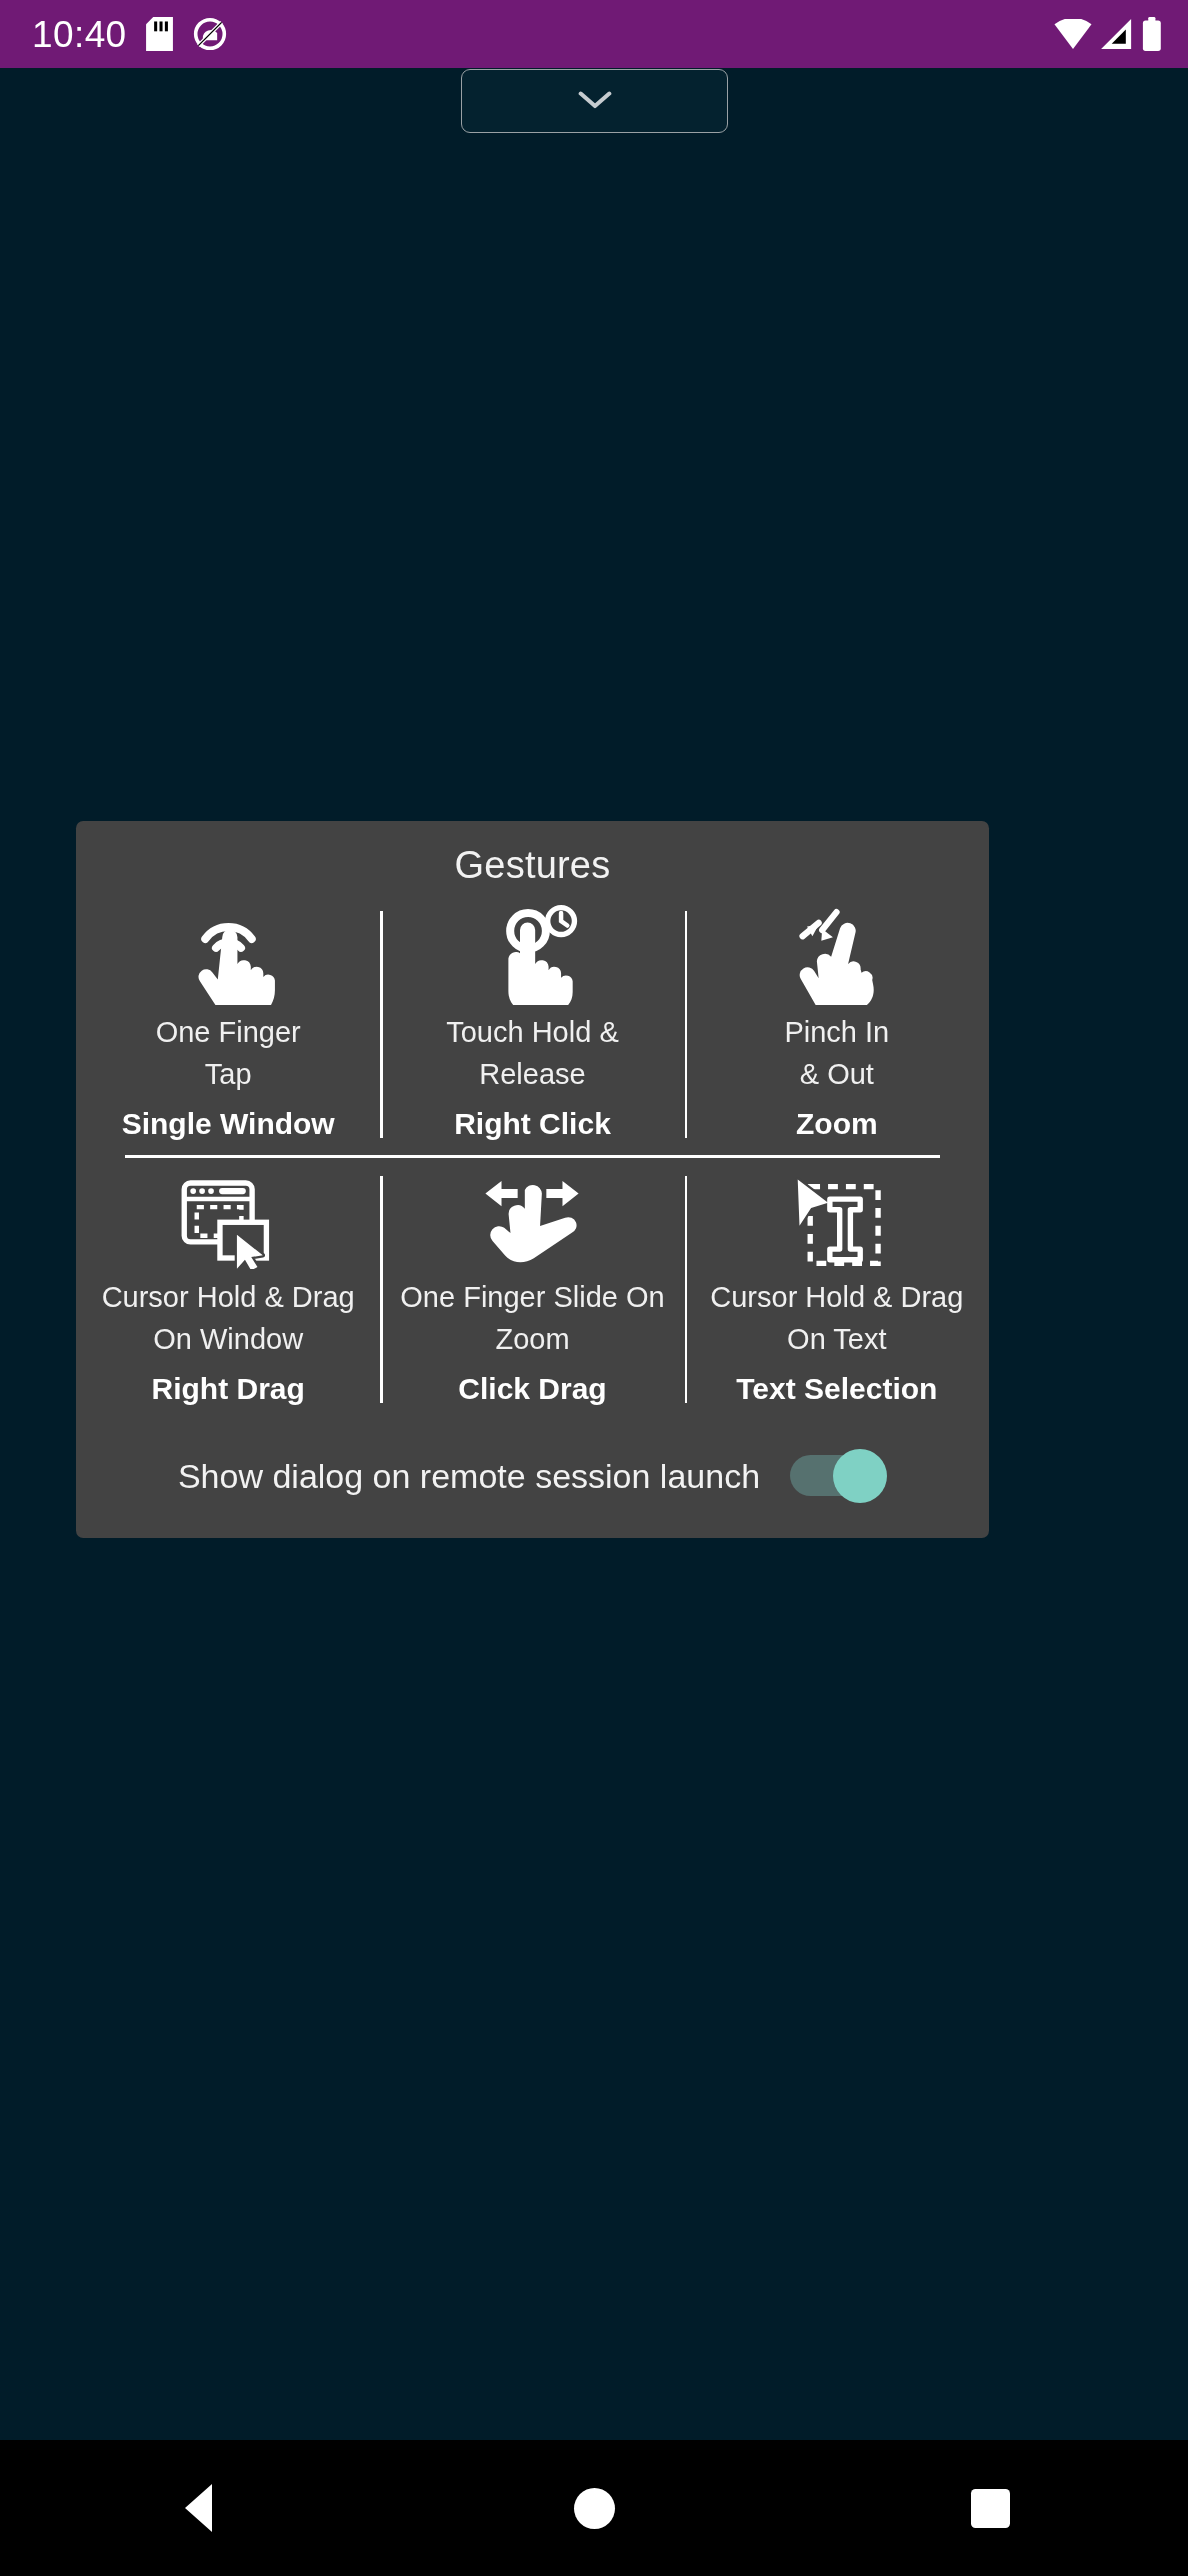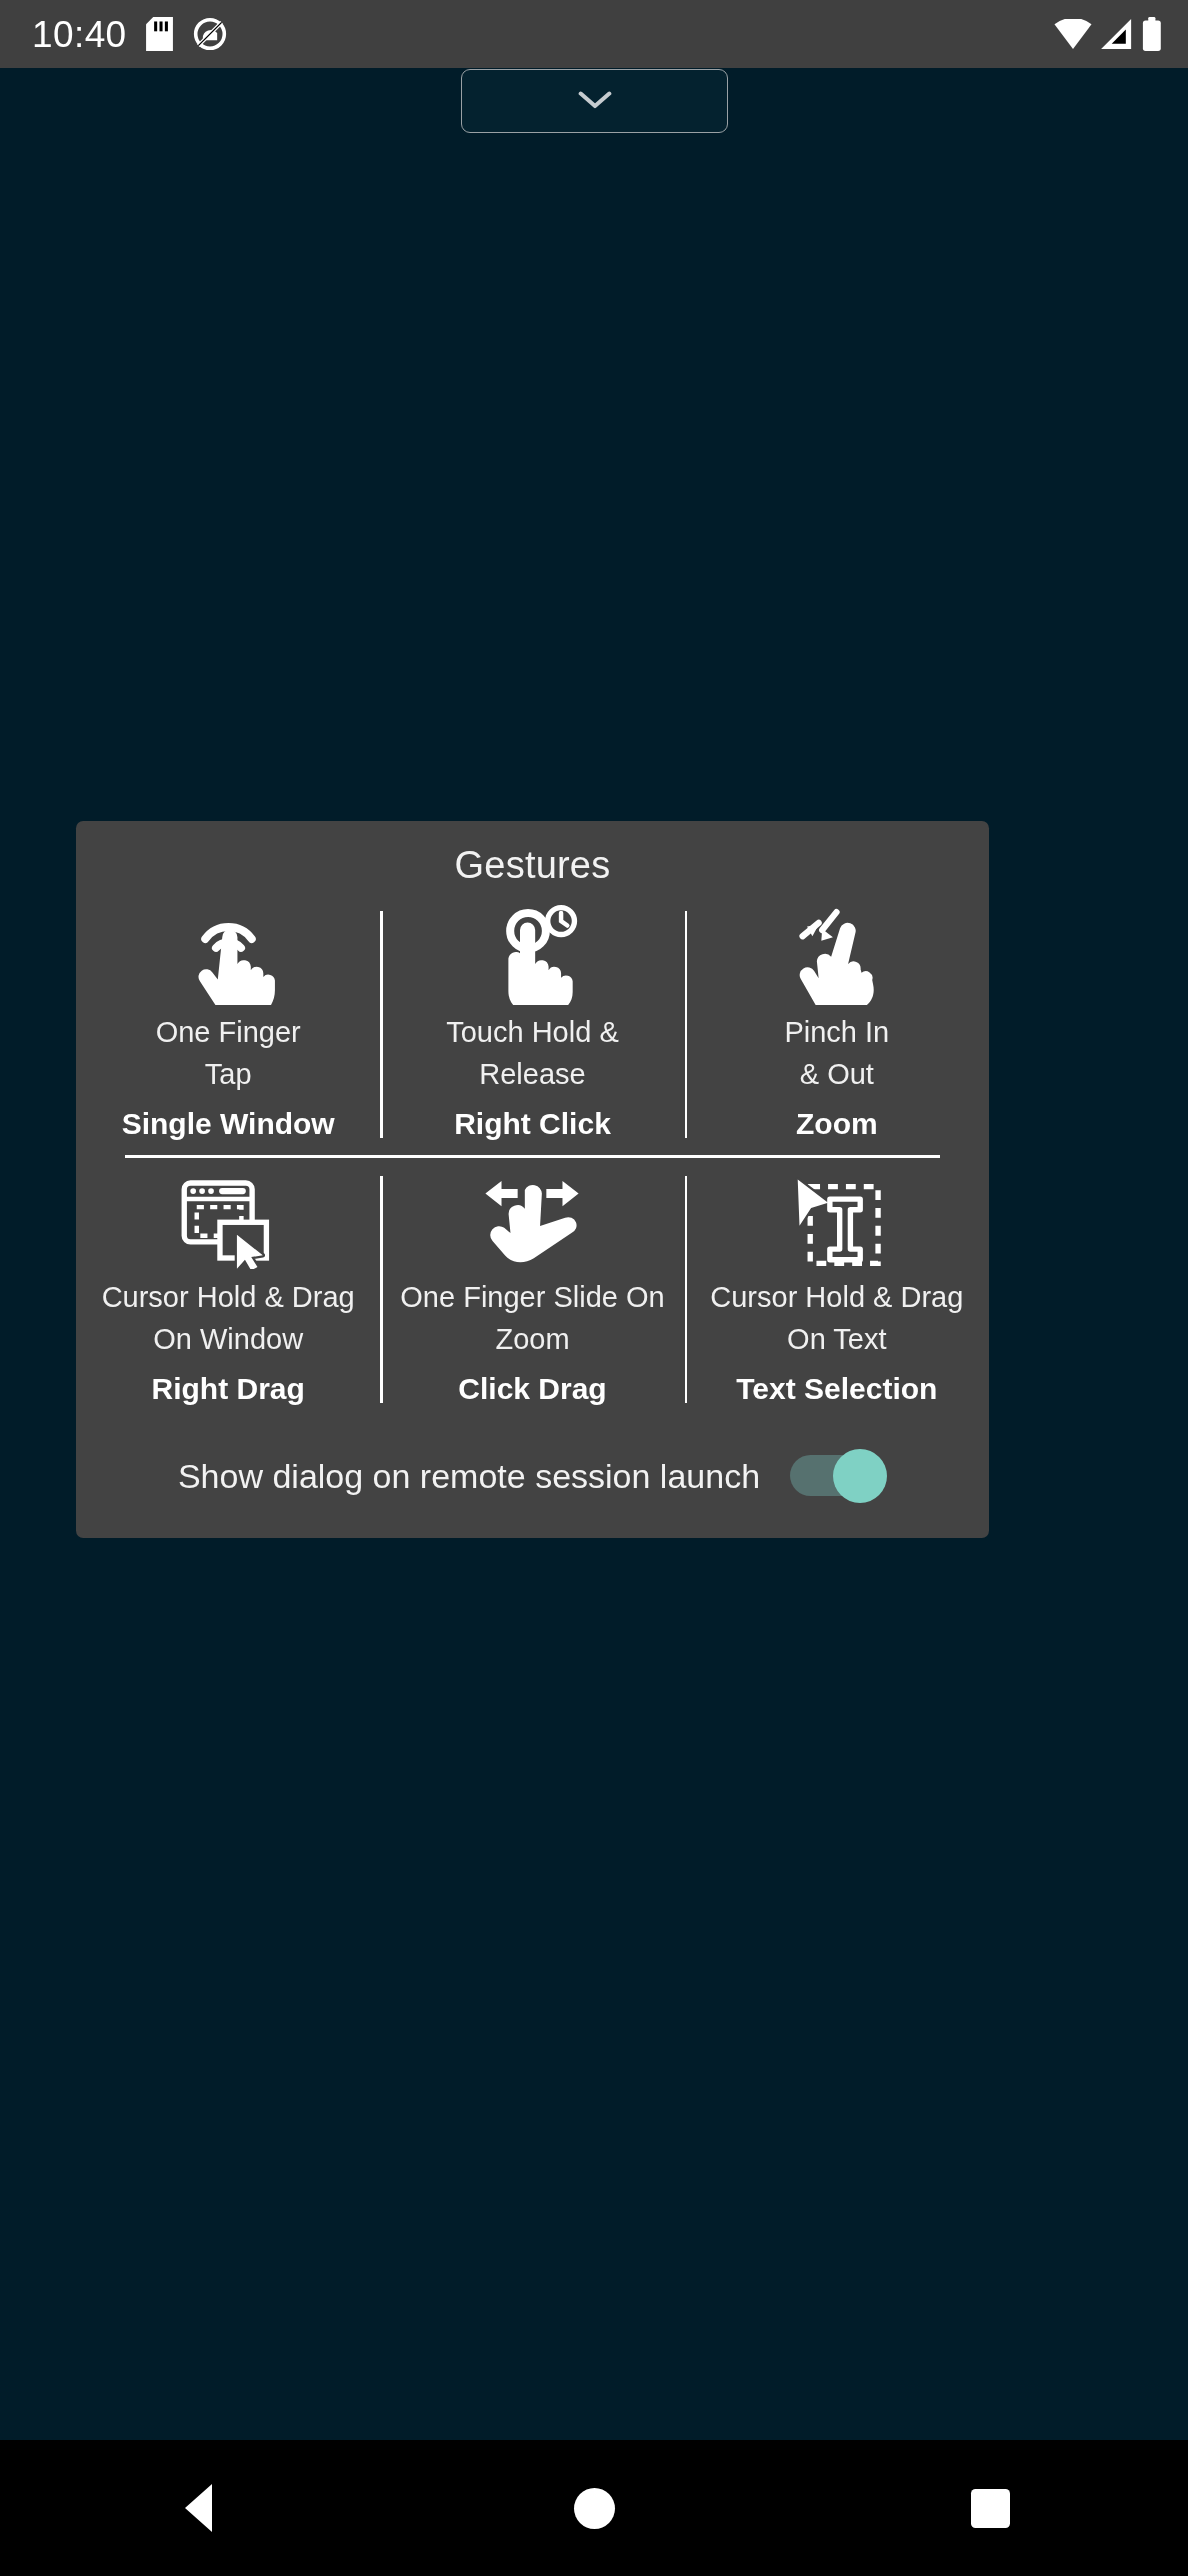--- a/index.html
+++ b/index.html
@@ -22,21 +22,21 @@
     background: #011c29;
     overflow: hidden;
   }
 
   
   .status-bar {
     position: absolute;
     left: 0; top: 0;
     width: 1189px;
     height: 68px;
-    background: #404040;
+    background: #701a75;
     display: flex;
     align-items: center;
     z-index: 30;
   }
   .status-left {
     display: flex;
     align-items: center;
     margin-left: 32px;
     gap: 19.7px;
   }

